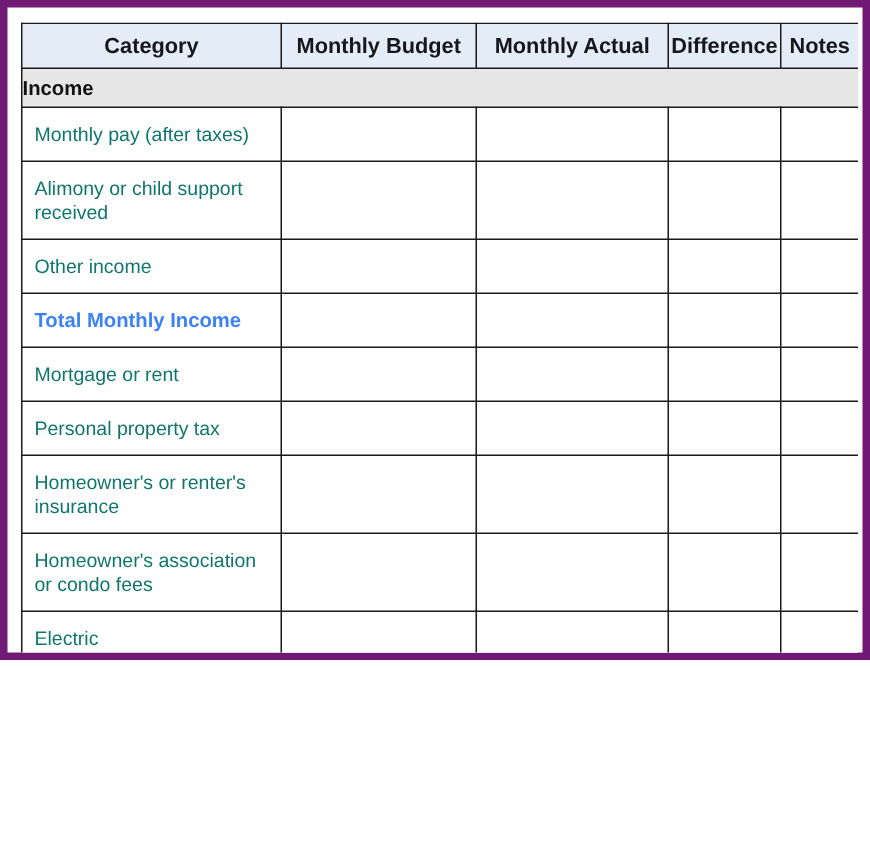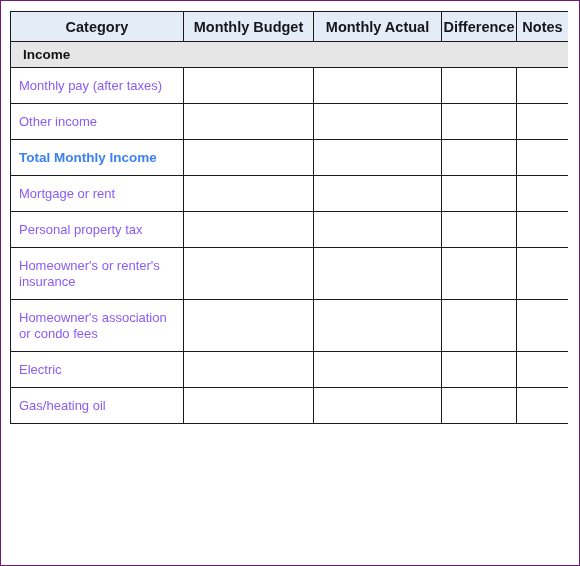--- a/index.html
+++ b/index.html
@@ -9,23 +9,23 @@
   }
   body {
     width: 580px;
     height: 566px;
     font-family: "Liberation Sans", sans-serif;
     overflow: hidden;
   }
   .page {
     position: relative;
     width: 580px;
-    height: 566px;
+    height: 440px;
     box-sizing: border-box;
-    border: 1px solid #701a75;
+    border: 5px solid #701a75;
     background: #ffffff;
     overflow: hidden;
   }
   .table-wrap {
     position: absolute;
     left: 9px;
     top: 10px;
     width: 558px;
     overflow: hidden;
   }
@@ -58,34 +58,34 @@
     padding: 0 3px;
     white-space: nowrap;
   }
 
   tr.section-row td {
     background: #e6e6e6;
     color: #121212;
     font-weight: bold;
     font-size: 13.5px;
     height: 25px;
-    padding: 0 0 0 12px;
+    padding: 0 0 0 0;
     text-align: left;
     margin-top: 24px;
   }
 
   tr.item-row td.label,
   tr.total-row td.label {
     padding: 5px 8px 5px 8px;
     font-size: 13px;
     line-height: 16px;
     text-align: left;
   }
   tr.item-row td.label {
-    color: #8b5cf6;
+    color: #0f766e;
     font-weight: normal;
   }
   tr.total-row td.label {
     color: #3b82f6;
     font-weight: bold;
     font-size: 13.5px;
   }
   tr.item-row td, tr.total-row td {
     height: 25px;
   }
@@ -123,20 +123,27 @@
           <tr class="section-row">
             <td colspan="5">Income</td>
           </tr>
           <tr class="item-row">
             <td class="label">Monthly pay (after taxes)</td>
             <td class="cell-empty"></td>
             <td class="cell-empty"></td>
             <td class="cell-empty"></td>
             <td class="cell-empty"></td>
           </tr>
+          <tr class="item-row two-line">
+            <td class="label">Alimony or child support received</td>
+            <td class="cell-empty"></td>
+            <td class="cell-empty"></td>
+            <td class="cell-empty"></td>
+            <td class="cell-empty"></td>
+          </tr>
           <tr class="item-row">
             <td class="label">Other income</td>
             <td class="cell-empty"></td>
             <td class="cell-empty"></td>
             <td class="cell-empty"></td>
             <td class="cell-empty"></td>
           </tr>
           <tr class="total-row">
             <td class="label">Total Monthly Income</td>
             <td class="cell-empty"></td>

